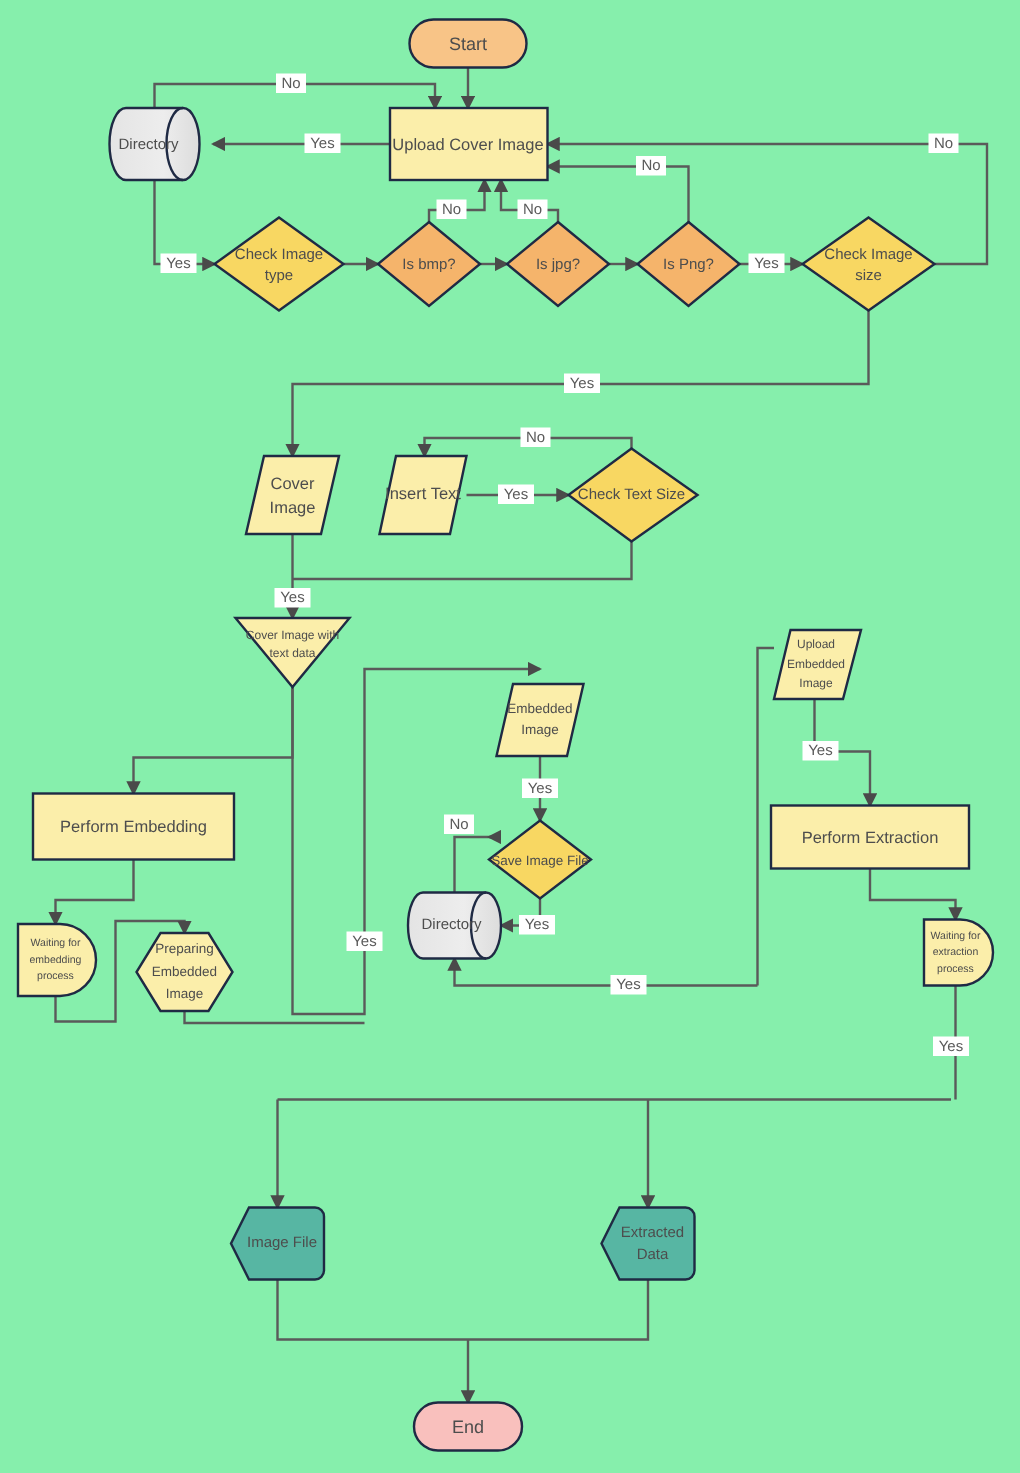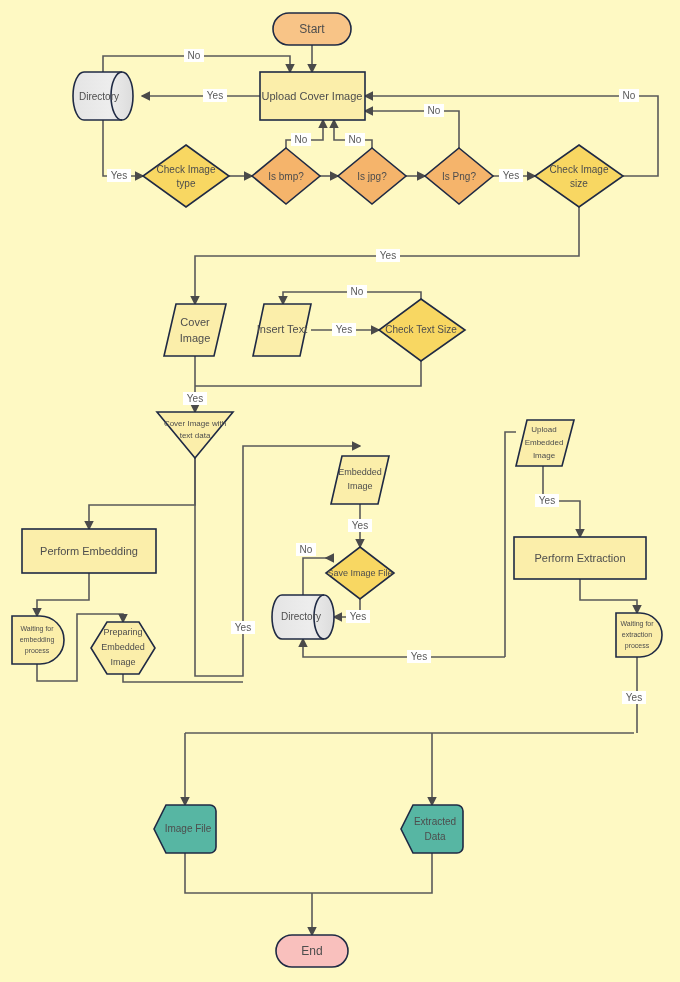--- a/index.html
+++ b/index.html
@@ -7,21 +7,21 @@
     padding: 0;
     background: #ffffff;
   }
   body {
     font-family: "Liberation Sans", sans-serif;
   }
   #flowchart-root {
     position: relative;
     width: 680px;
     height: 982px;
-    background: #fef9c3;
+    background: #86efac;
     overflow: hidden;
   }
   #flow-svg {
     position: absolute;
     left: 0;
     top: 0;
     width: 680px;
     height: 982px;
   }
   .edge {

